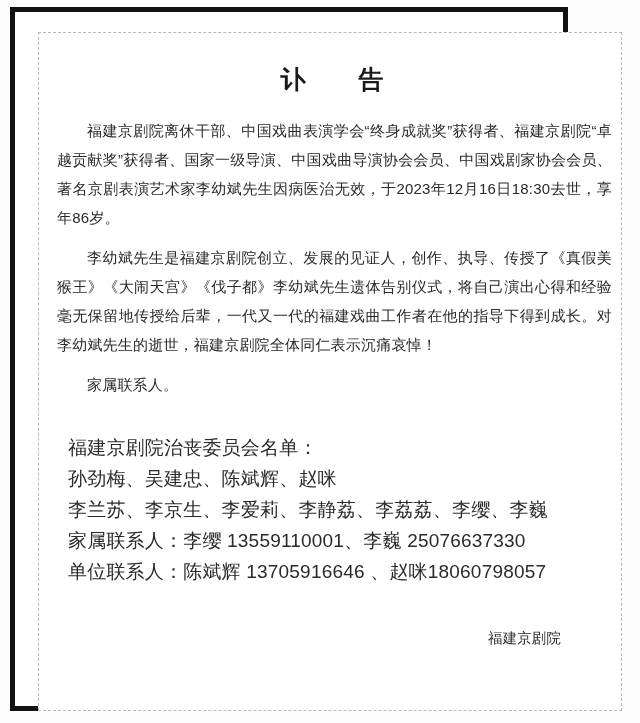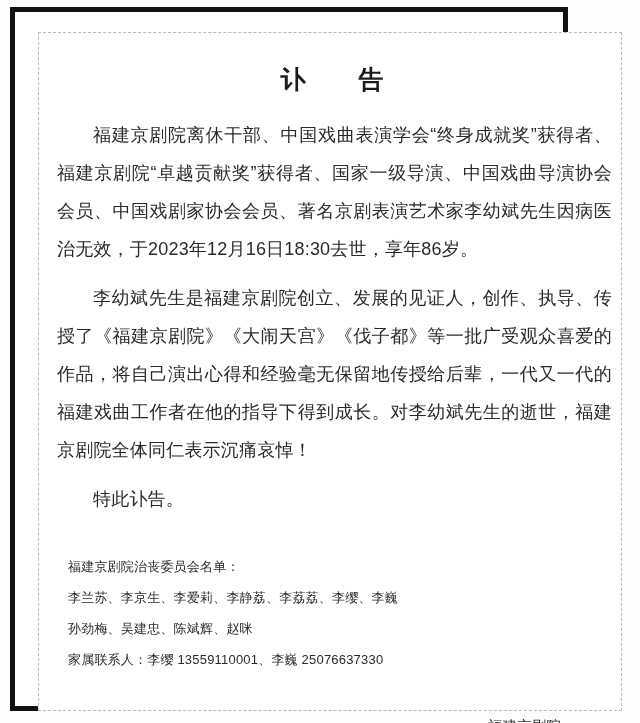--- a/index.html
+++ b/index.html
@@ -71,40 +71,40 @@
 
   
   .body-block {
     margin-top: 22px;
     padding-left: 14px;
     padding-right: 9px;
   }
 
   p.para {
     margin: 0 0 11px 0;
-    font-size: 18px;
-    line-height: 38px;
+    font-size: 15px;
+    line-height: 29px;
     color: #2a2a2a;
     text-align: justify;
     text-indent: 2em;
     letter-spacing: 0.2px;
   }
 
   p.para.tight {
     margin-bottom: 9px;
   }
 
   
   .list-block {
     margin-top: 33px;
     padding-left: 25px;
   }
 
   .list-line {
-    font-size: 13px;
+    font-size: 19px;
     line-height: 31px;
     color: #2a2a2a;
     letter-spacing: 0.2px;
     white-space: nowrap;
   }
 
   
   .sign-block {
     margin-top: 36px;
     padding-right: 60px;
@@ -124,29 +124,30 @@
 <div class="page">
   <div class="outer-frame">
     <div class="inner-frame"></div>
 
     <div class="sheet">
 
       <h1 class="doc-title">讣　告</h1>
 
       <div class="body-block">
         <p class="para">福建京剧院离休干部、中国戏曲表演学会“终身成就奖”获得者、福建京剧院“卓越贡献奖”获得者、国家一级导演、中国戏曲导演协会会员、中国戏剧家协会会员、著名京剧表演艺术家李幼斌先生因病医治无效，于2023年12月16日18:30去世，享年86岁。</p>
-        <p class="para">李幼斌先生是福建京剧院创立、发展的见证人，创作、执导、传授了《福建京剧院》《大闹天宫》《伐子都》等一批广受观众喜爱的作品，将自己演出心得和经验毫无保留地传授给后辈，一代又一代的福建戏曲工作者在他的指导下得到成长。对李幼斌先生的逝世，福建京剧院全体同仁表示沉痛哀悼！</p>
-        <p class="para tight">特此讣告。</p>
+        <p class="para">李幼斌先生是福建京剧院创立、发展的见证人，创作、执导、传授了《真假美猴王》《大闹天宫》《伐子都》李幼斌先生遗体告别仪式，将自己演出心得和经验毫无保留地传授给后辈，一代又一代的福建戏曲工作者在他的指导下得到成长。对李幼斌先生的逝世，福建京剧院全体同仁表示沉痛哀悼！</p>
+        <p class="para tight">家属联系人。</p>
       </div>
 
       <div class="list-block">
         <div class="list-line">福建京剧院治丧委员会名单：</div>
+        <div class="list-line">孙劲梅、吴建忠、陈斌辉、赵咪</div>
         <div class="list-line">李兰苏、李京生、李爱莉、李静荔、李荔荔、李缨、李巍</div>
-        <div class="list-line">孙劲梅、吴建忠、陈斌辉、赵咪</div>
         <div class="list-line">家属联系人：李缨 13559110001、李巍 25076637330</div>
+        <div class="list-line">单位联系人：陈斌辉 13705916646 、赵咪18060798057</div>
       </div>
 
       <div class="sign-block">
         <div class="sign-line">福建京剧院</div>
 
       </div>
 
     </div>
   </div>
 </div>

